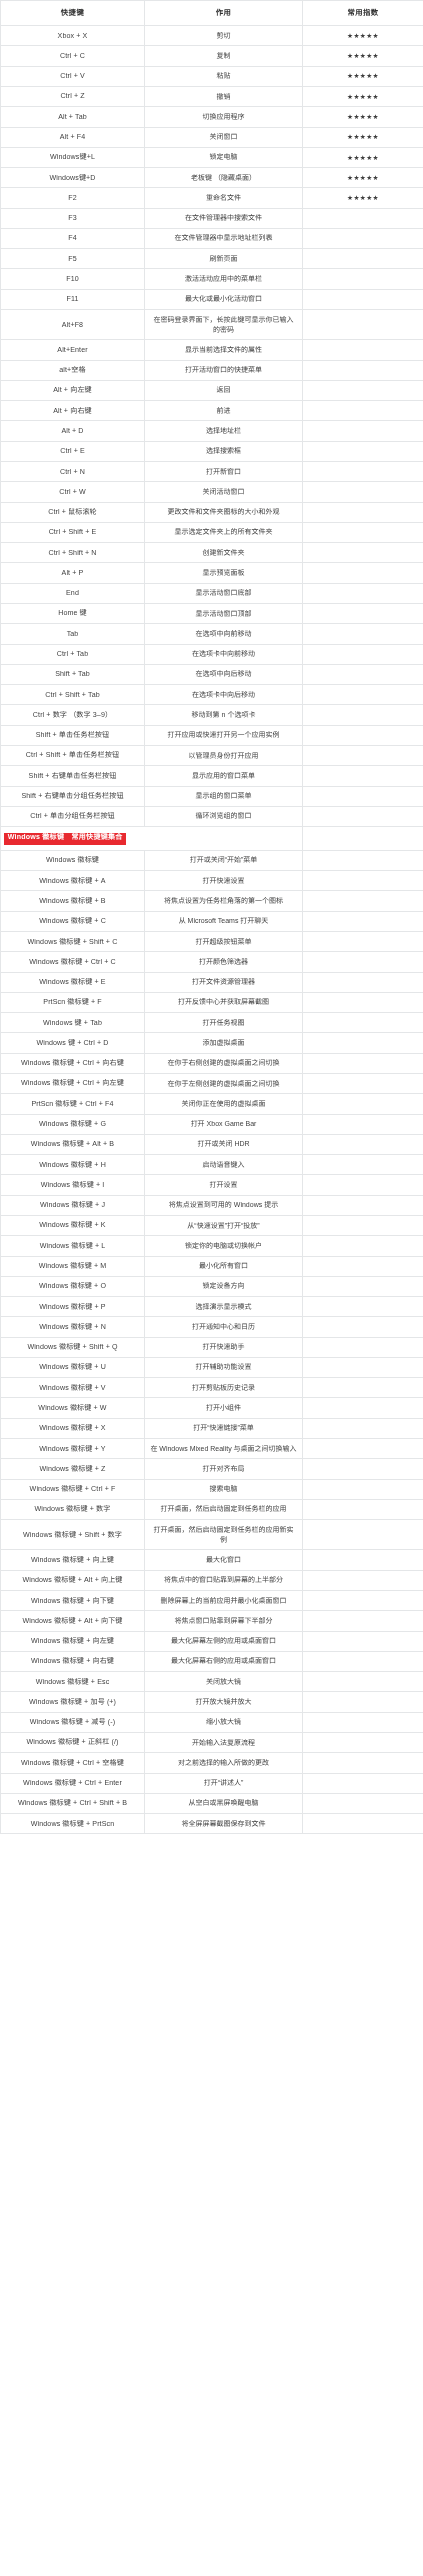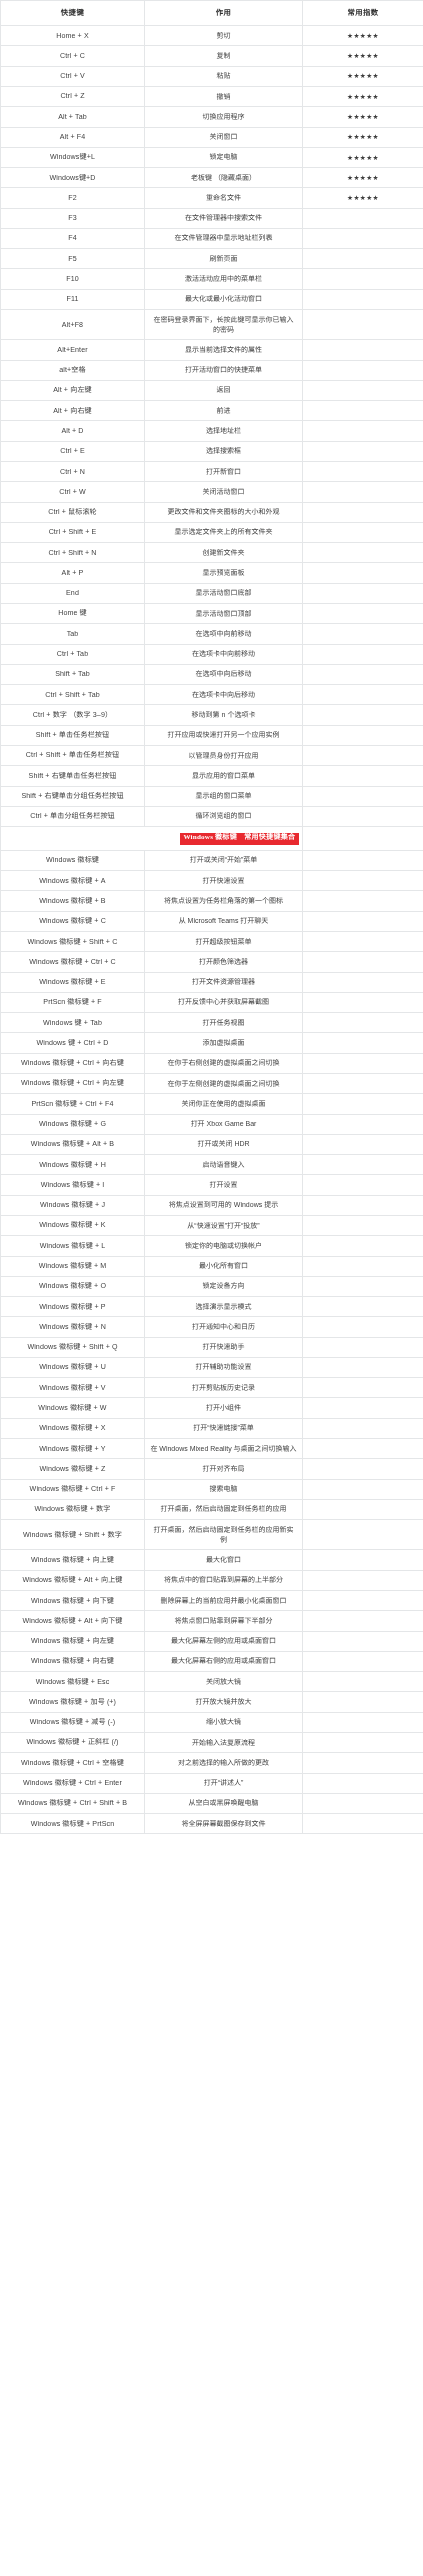--- a/index.html
+++ b/index.html
@@ -50,24 +50,23 @@
     font-size:7px;
     color:#434343;
   }
   td.idx-cell{
     font-size:6.7px;
     color:#3a3a3a;
     letter-spacing:0.7px;
     white-space:nowrap;
   }
   tr.section-row td.section-cell{
-    text-align:right;
+    text-align:left;
     padding:5.2px 3px;
     border-right:0.7px solid #e4e6e8;
-    font-family:Liberation Serif, serif;
   }
   .section-tag{
     display:inline-block;
     background:#e8292f;
     color:#ffffff;
     font-weight:bold;
     font-size:7.1px;
     padding:0.7px 3.7px 1.5px 3.7px;
     letter-spacing:0.2px;
     line-height:1.4;
@@ -87,21 +86,21 @@
     </colgroup>
     <thead>
       <tr>
         <th>快捷键</th>
         <th>作用</th>
         <th>常用指数</th>
       </tr>
     </thead>
     <tbody id="tbody">
         <tr>
-          <td class="key-cell">Home + X</td>
+          <td class="key-cell">Xbox + X</td>
           <td class="act-cell">剪切</td>
           <td class="idx-cell"><span class="stars">★★★★★</span></td>
         </tr>
         <tr>
           <td class="key-cell">Ctrl + C</td>
           <td class="act-cell">复制</td>
           <td class="idx-cell"><span class="stars">★★★★★</span></td>
         </tr>
         <tr>
           <td class="key-cell">Ctrl + V</td>

